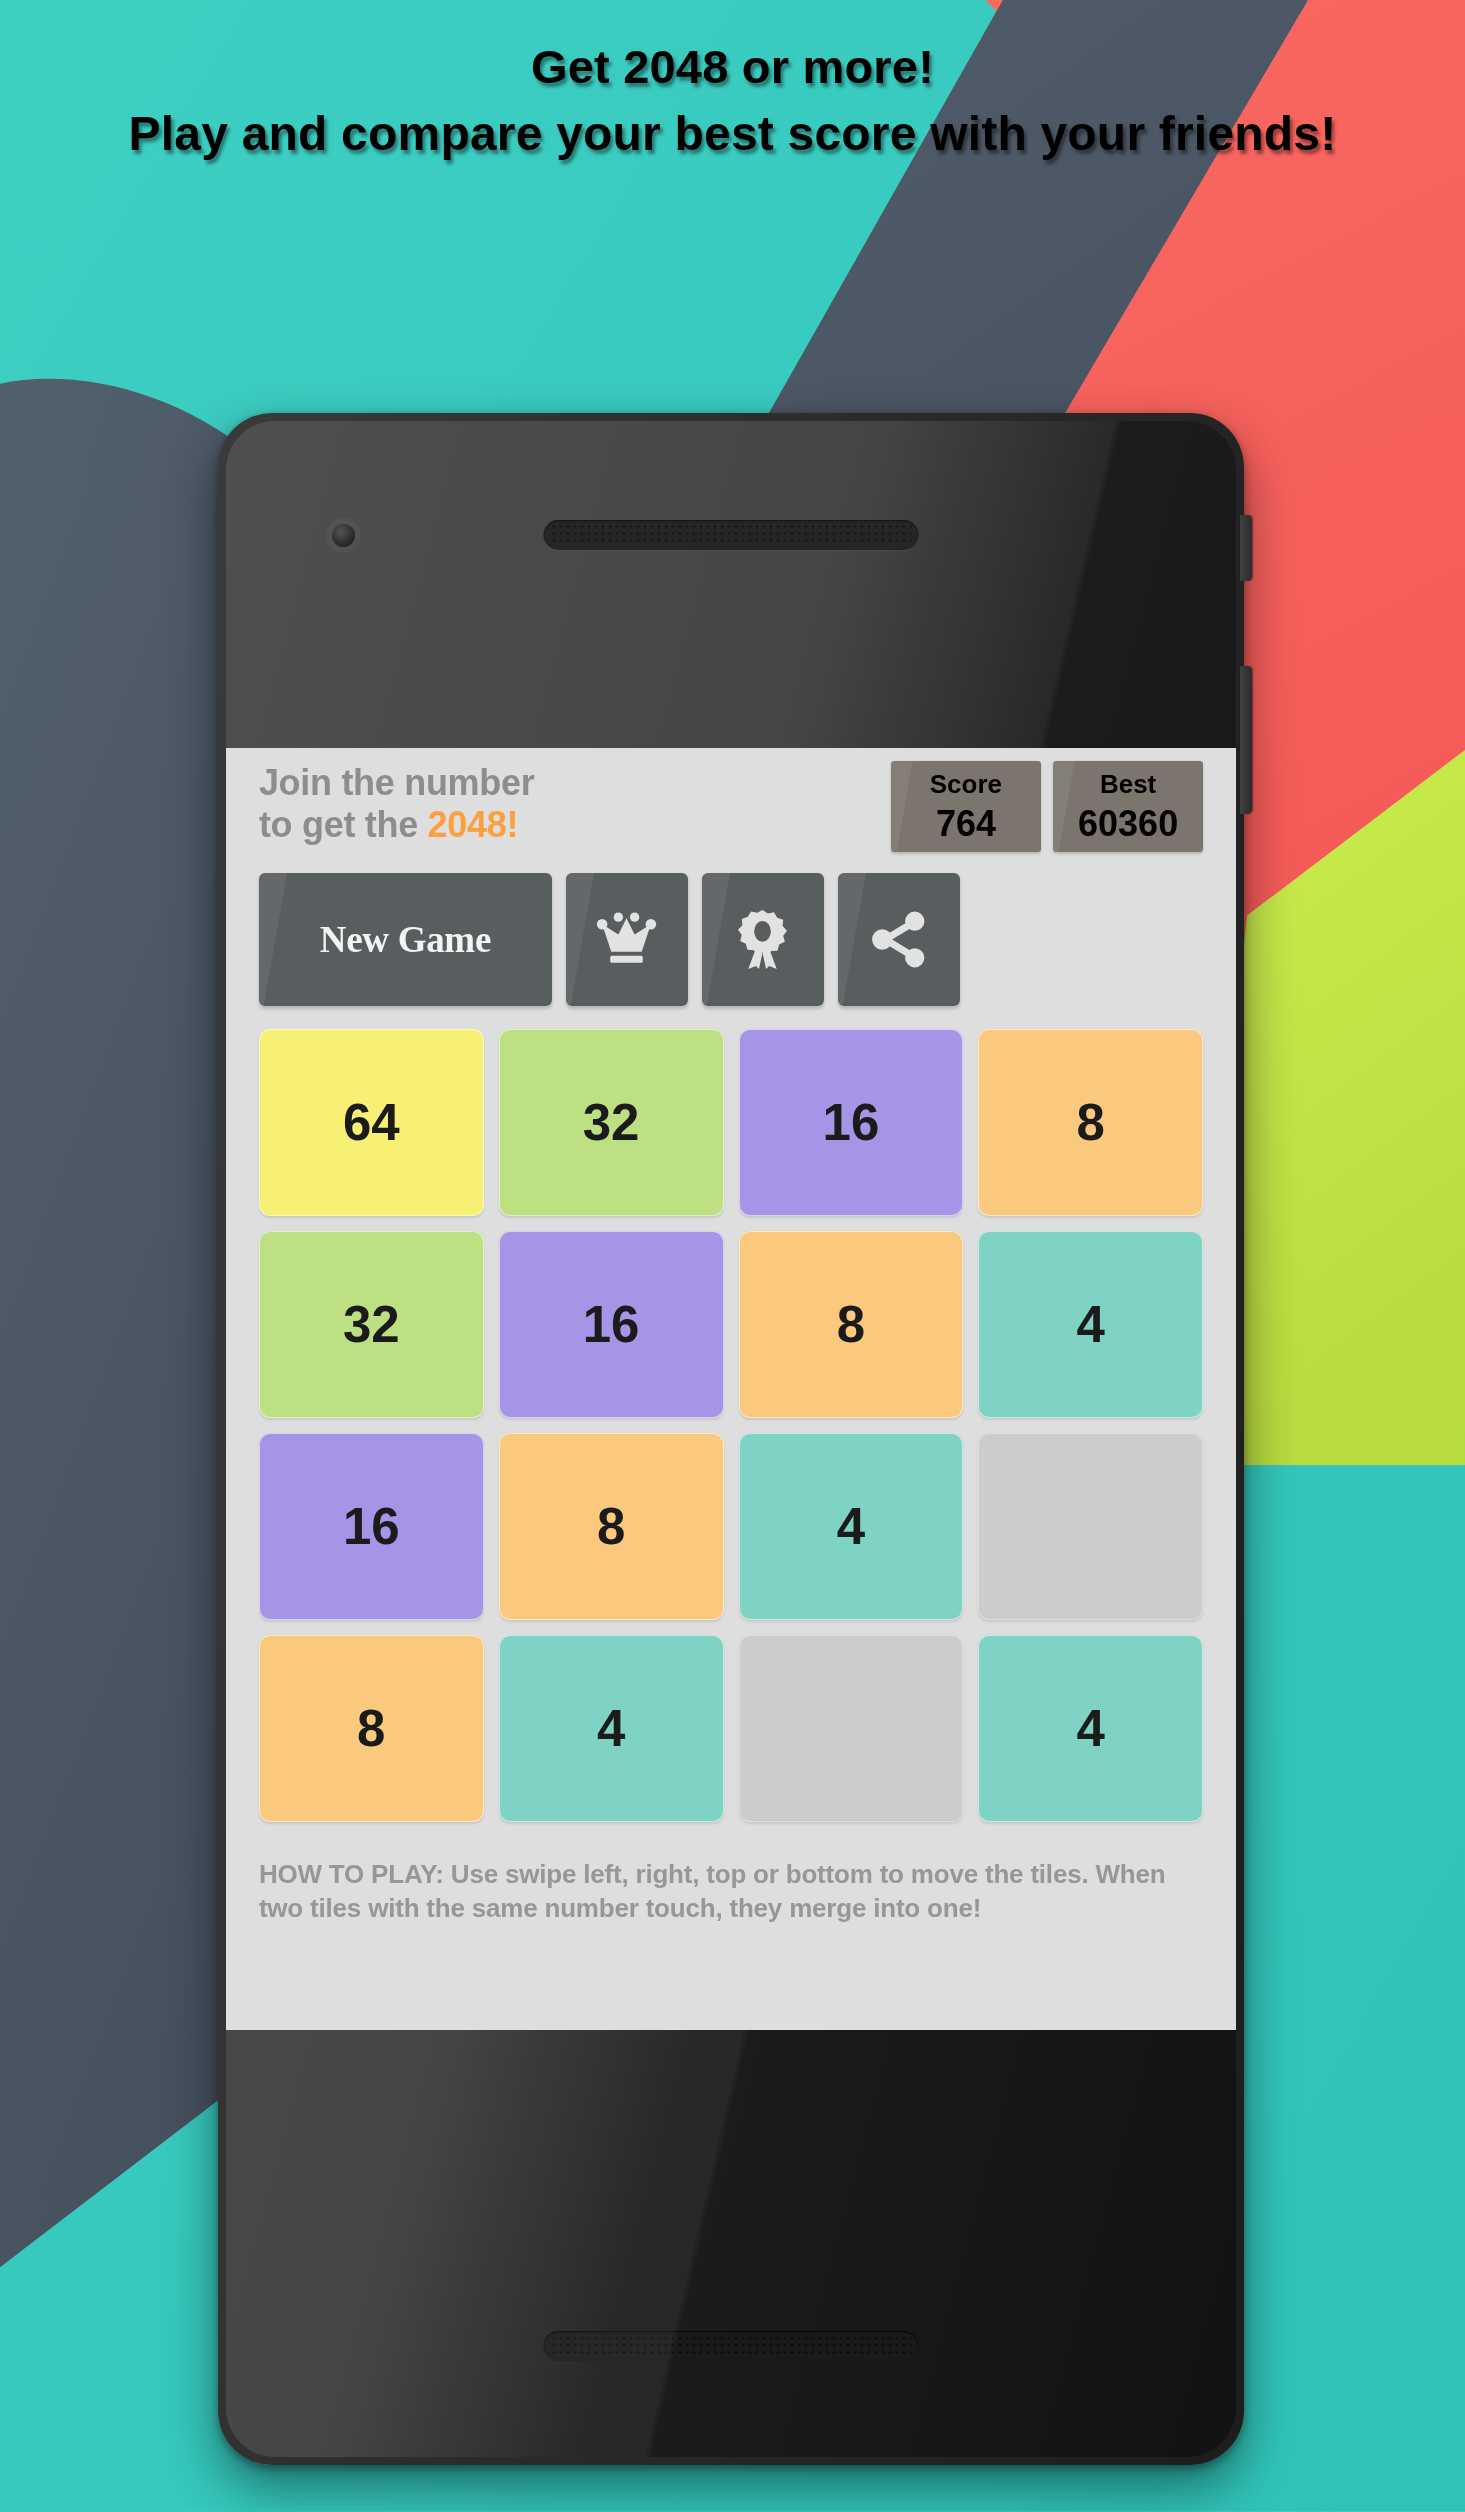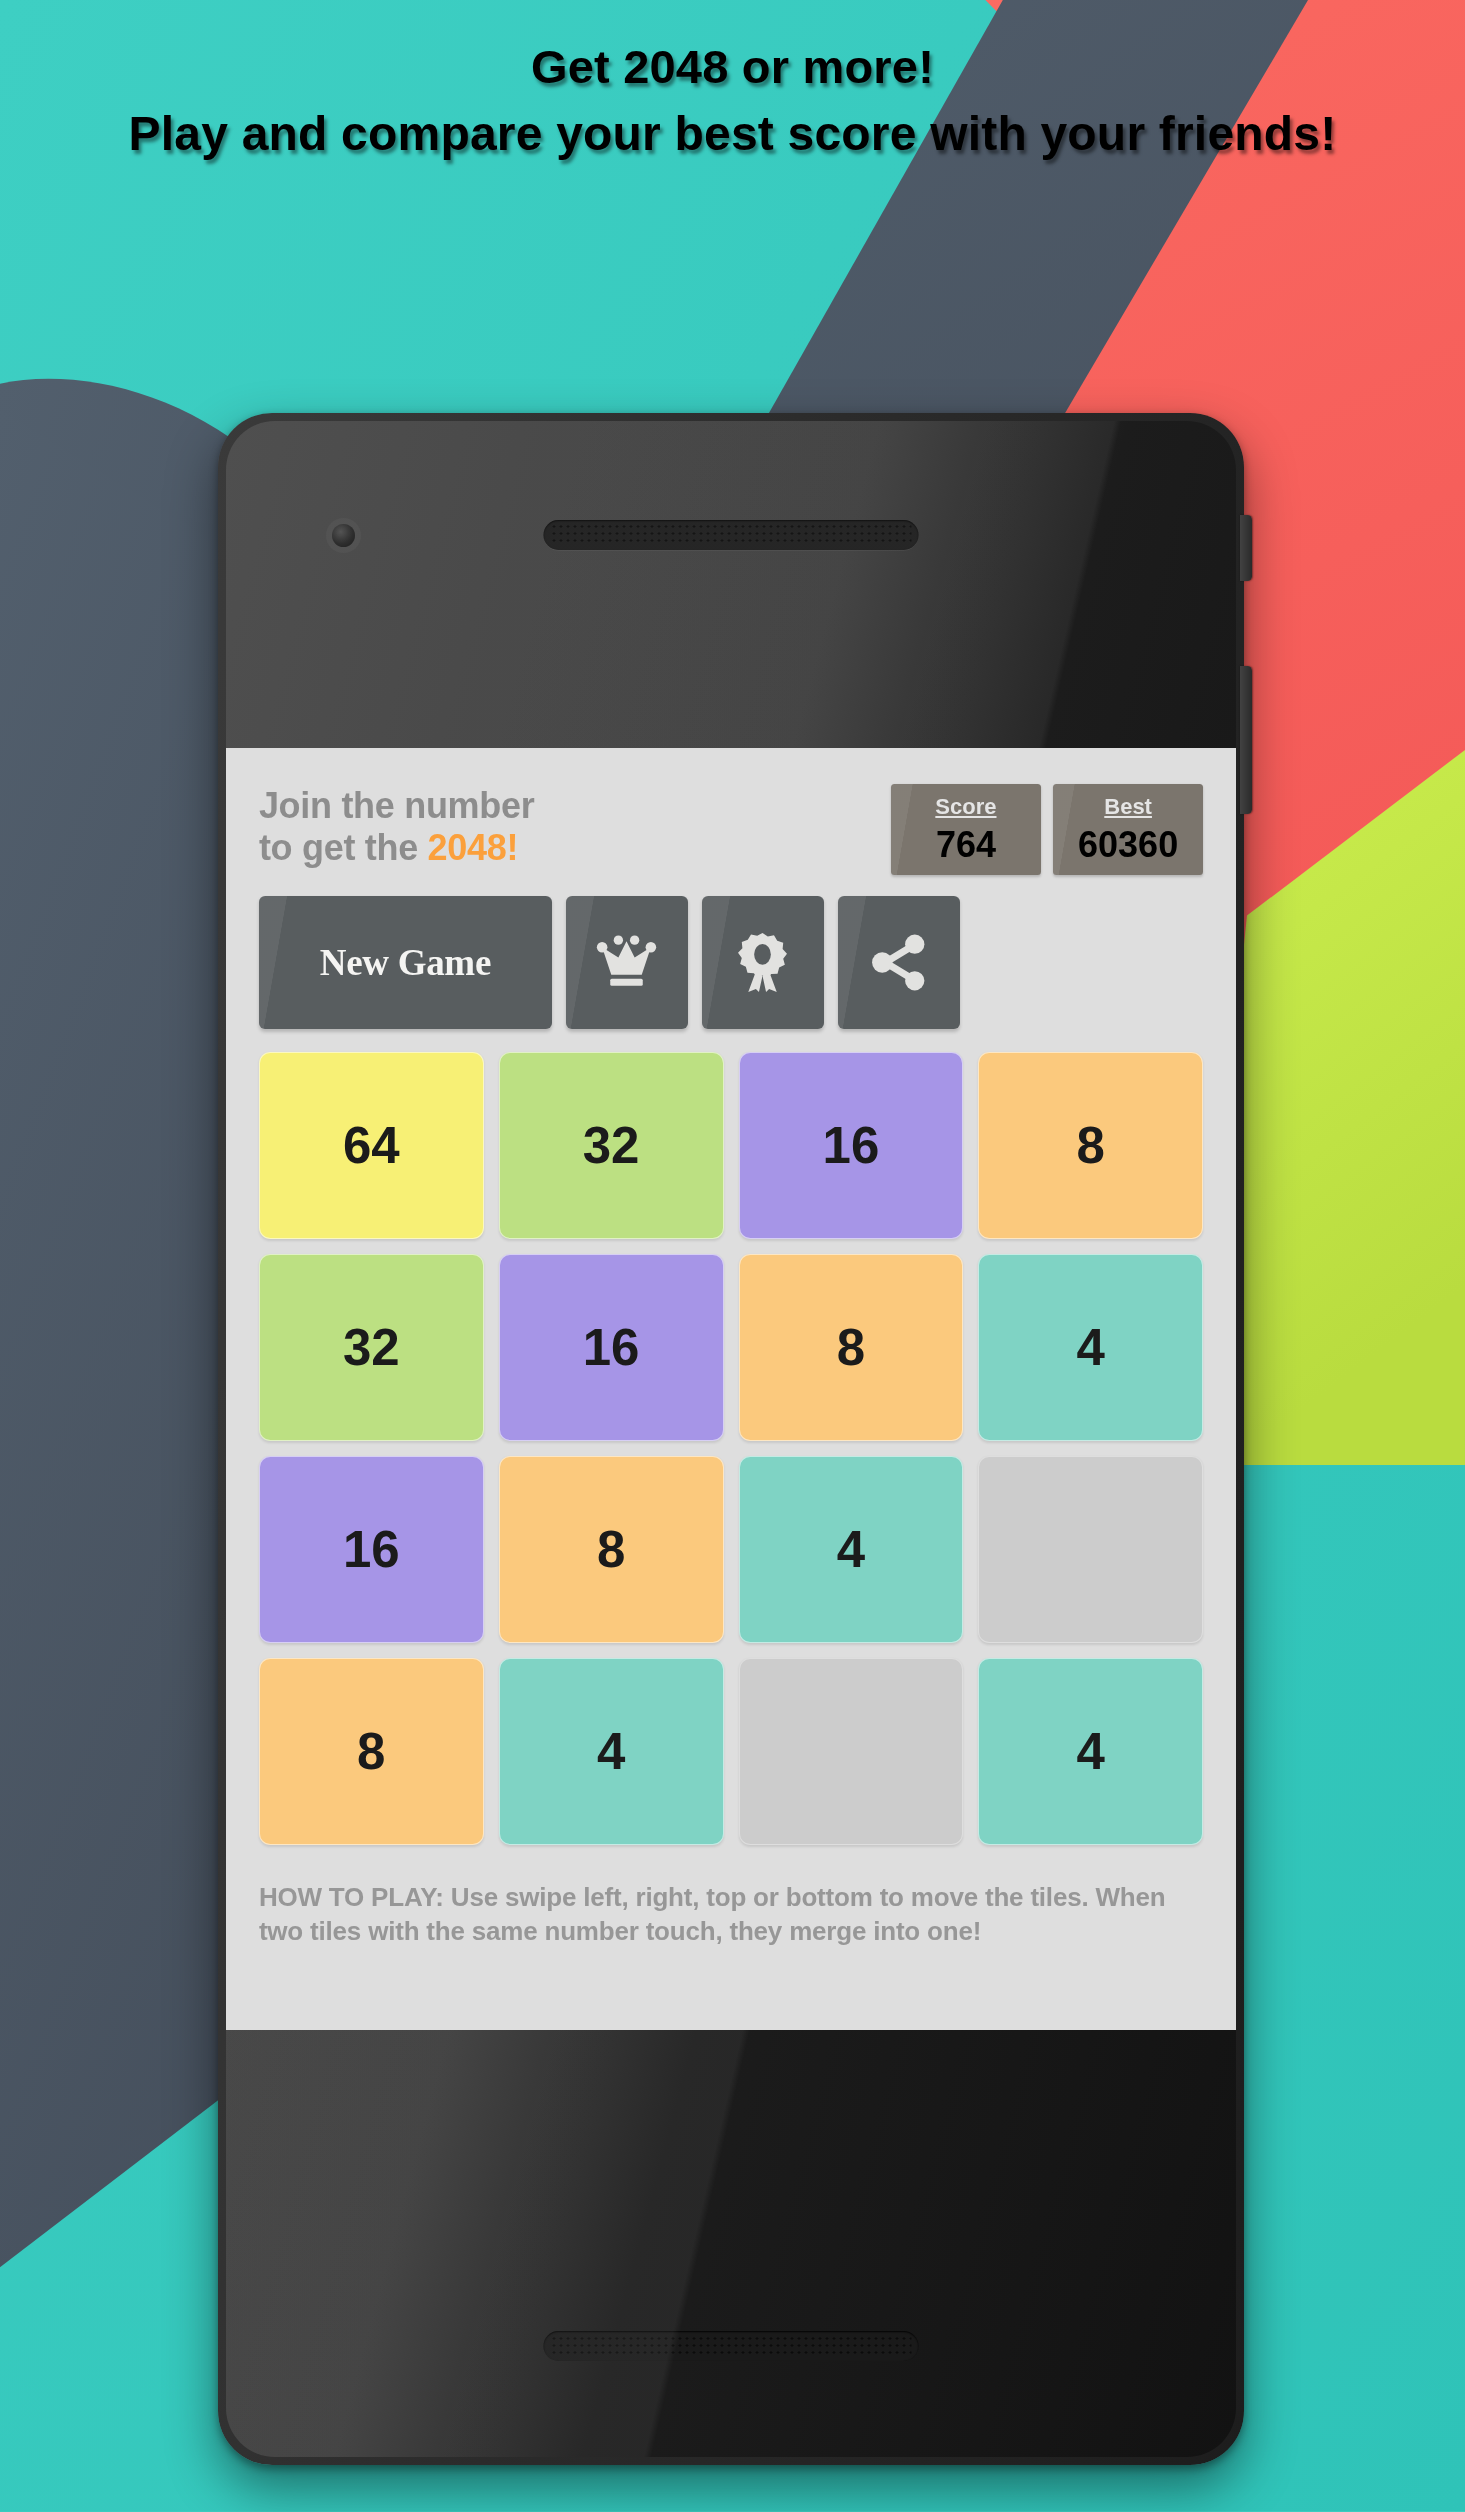--- a/index.html
+++ b/index.html
@@ -100,21 +100,21 @@
 
   
   .screen {
     position:absolute;
     left:7.9px; right:7.9px;
     top:335px; height:1282px;
     background:#DEDEDE;
     overflow:hidden;
   }
   .app {
-    padding:35px 33px 0 33px;
+    padding:12px 33px 0 33px;
   }
 
   
   .app-header { display:flex; align-items:flex-start; justify-content:space-between; }
   .app-title {
     color:#8d8d8d; font-weight:bold;
     font-size:36px; line-height:1.18; letter-spacing:-0.3px;
     padding-top:1.7px;
   }
   .app-title .highlight { color:#FBA03C; }
@@ -125,21 +125,21 @@
     background:#7B756D;
     border-radius:3.5px;
     display:flex; flex-direction:column; align-items:center; justify-content:center;
     box-shadow:0 1.7px 2.6px rgba(0,0,0,0.18);
     overflow:hidden;
   }
   .score-box::before{
     content:""; position:absolute; left:0; top:0; bottom:0; width:23px;
     background:linear-gradient(100deg, rgba(255,255,255,0.07) 0%, rgba(255,255,255,0.07) 55%, rgba(255,255,255,0) 56%);
   }
-  .score-label { color:#e5e5e5; font-size:22px; font-weight:bold; line-height:1;text-decoration:underline; }
+  .score-label { color:#000000; font-size:26px; font-weight:bold; line-height:1; }
   .score-value { color:#000000; font-size:36px; font-weight:bold; line-height:1; margin-top:8.7px; }
 
   
   .btn-row { display:flex; gap:14px; margin-top:21px; }
   .btn {
     position:relative;
     background:#585D5F;
     border-radius:6.1px;
     display:flex; align-items:center; justify-content:center;
     box-shadow:0 2.6px 3.5px rgba(0,0,0,0.18);

